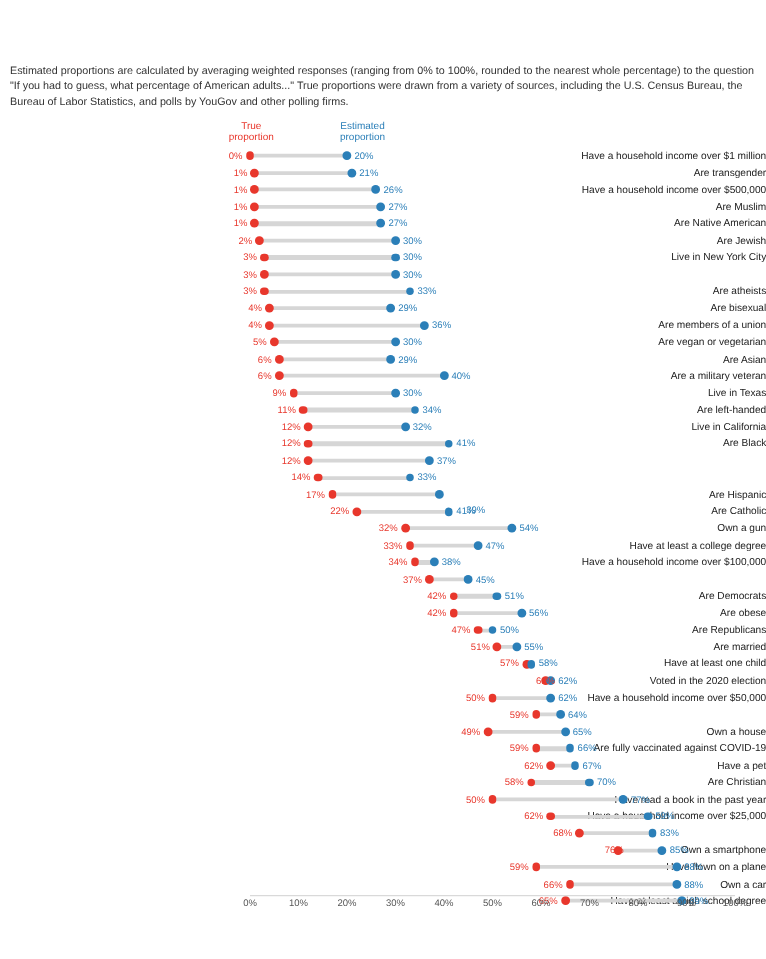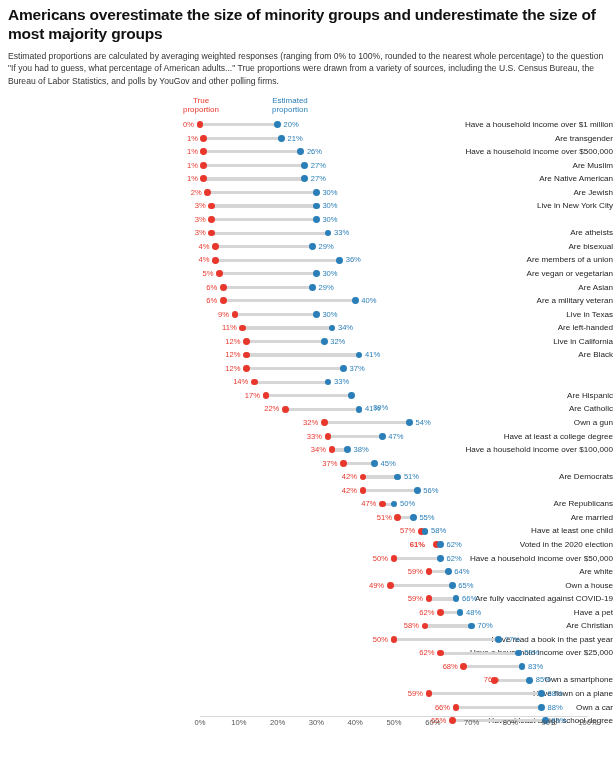--- a/index.html
+++ b/index.html
@@ -59,21 +59,20 @@
   }
   .footer{
     position:absolute;left:0;top:735px;width:613px;height:32px;background:#ffffff;
   }
 </style>
 </head>
 <body>
 
 <div class="wrap">
 
-  <div class="title">Americans overestimate the size of minority groups and underestimate the size of most majority groups</div>
   <div class="subtitle">Estimated proportions are calculated by averaging weighted responses (ranging from 0% to 100%, rounded to the nearest whole percentage) to the question "If you had to guess, what percentage of American adults..." True proportions were drawn from a variety of sources, including the U.S. Census Bureau, the Bureau of Labor Statistics, and polls by YouGov and other polling firms.</div>
 
   <div class="axis-label true">
     <div>True</div>
     <div>proportion</div>
   </div>
   <div class="axis-label est">
     <div>Estimated</div>
     <div>proportion</div>
   </div>
@@ -339,20 +338,21 @@
         <div class="rowlabel">Are Democrats</div>
         <div class="track">
           <div class="bar" style="left: 162.96px; width: 34.92px;"></div>
           <div class="dot true" style="left: 159.56px;"></div>
           <div class="dot est" style="left: 194.48px;"></div>
           <div class="val true" style="right: 231.04px;">42%</div>
           <div class="val est" style="left: 203.88px;">51%</div>
         </div>
       </div>
       <div class="row">
+        <div class="rowlabel">Are obese</div>
         <div class="track">
           <div class="bar" style="left: 162.96px; width: 54.32px;"></div>
           <div class="dot true" style="left: 159.56px;"></div>
           <div class="dot est" style="left: 213.88px;"></div>
           <div class="val true" style="right: 231.04px;">42%</div>
           <div class="val est" style="left: 223.28px;">56%</div>
         </div>
       </div>
       <div class="row">
         <div class="rowlabel">Are Republicans</div>
@@ -383,36 +383,35 @@
           <div class="val true" style="right: 172.84px;">57%</div>
           <div class="val est" style="left: 231.04px;">58%</div>
         </div>
       </div>
       <div class="row">
         <div class="rowlabel">Voted in the 2020 election</div>
         <div class="track">
           <div class="bar" style="left: 236.68px; width: 3.88px;"></div>
           <div class="dot true" style="left: 233.28px;"></div>
           <div class="dot est" style="left: 237.16px;"></div>
-          <div class="val true" style="right: 163px; font-weight: bold;">61%</div>
+          <div class="val true" style="right: 144px;">61%</div>
           <div class="val est" style="left: 246.56px;">62%</div>
         </div>
       </div>
       <div class="row">
         <div class="rowlabel">Have a household income over $50,000</div>
         <div class="track">
           <div class="bar" style="left: 194px; width: 46.56px;"></div>
           <div class="dot true" style="left: 190.6px;"></div>
           <div class="dot est" style="left: 237.16px;"></div>
           <div class="val true" style="right: 200px;">50%</div>
           <div class="val est" style="left: 246.56px;">62%</div>
         </div>
       </div>
       <div class="row">
-        <div class="rowlabel">Are white</div>
         <div class="track">
           <div class="bar" style="left: 228.92px; width: 19.4px;"></div>
           <div class="dot true" style="left: 225.52px;"></div>
           <div class="dot est" style="left: 244.92px;"></div>
           <div class="val true" style="right: 165.08px;">59%</div>
           <div class="val est" style="left: 254.32px;">64%</div>
         </div>
       </div>
       <div class="row">
         <div class="rowlabel">Own a house</div>
@@ -434,21 +433,21 @@
           <div class="val est" style="left: 262.08px;">66%</div>
         </div>
       </div>
       <div class="row">
         <div class="rowlabel">Have a pet</div>
         <div class="track">
           <div class="bar" style="left: 240.56px; width: 19.4px;"></div>
           <div class="dot true" style="left: 237.16px;"></div>
           <div class="dot est" style="left: 256.56px;"></div>
           <div class="val true" style="right: 153.44px;">62%</div>
-          <div class="val est" style="left: 265.96px;">48%</div>
+          <div class="val est" style="left: 265.96px;">67%</div>
         </div>
       </div>
       <div class="row">
         <div class="rowlabel">Are Christian</div>
         <div class="track">
           <div class="bar" style="left: 225.04px; width: 46.56px;"></div>
           <div class="dot true" style="left: 221.64px;"></div>
           <div class="dot est" style="left: 268.2px;"></div>
           <div class="val true" style="right: 168.96px;">58%</div>
           <div class="val est" style="left: 277.6px;">70%</div>

